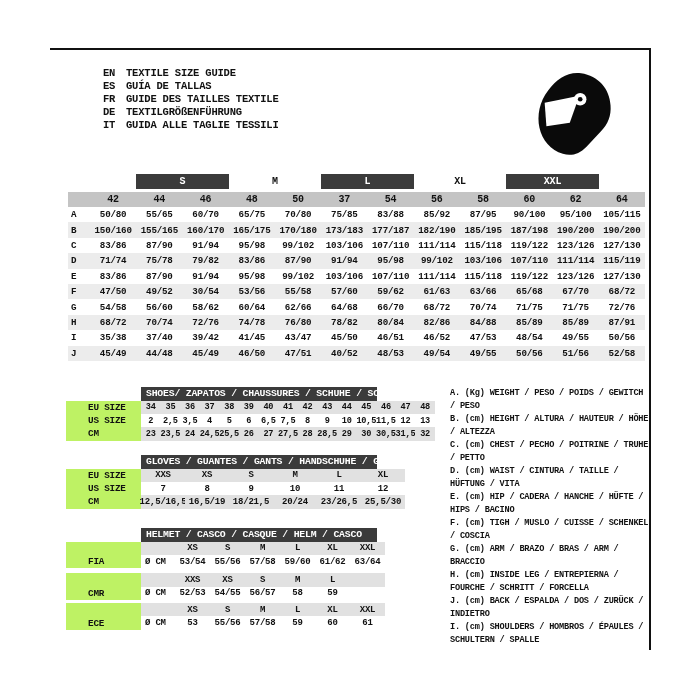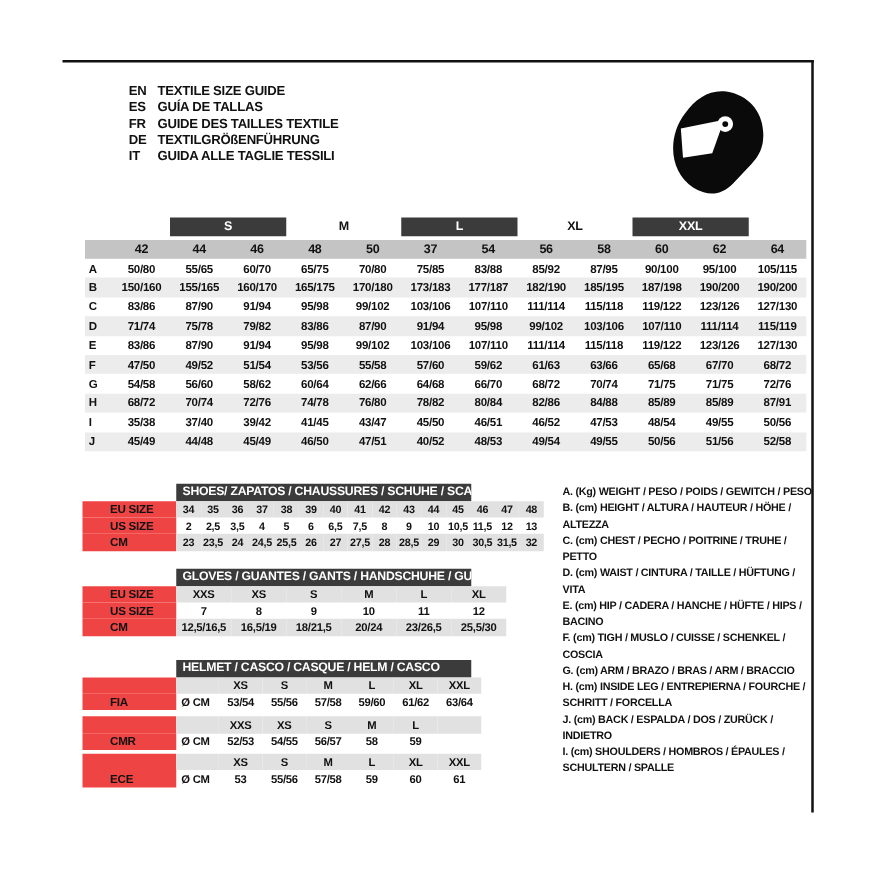--- a/index.html
+++ b/index.html
@@ -1,17 +1,17 @@
 <!DOCTYPE html>
 <html><head>
 <meta charset="utf-8">
 <style>
   html,body{margin:0;padding:0;background:#fff;}
   .page{position:relative;width:700px;height:700px;background:#ffffff;overflow:hidden;
-        font-family:Liberation Sans, sans-serif;color:#111;letter-spacing:-0.2px;}
+        font-family:Liberation Mono, monospace;color:#111;letter-spacing:-0.2px;}
   .frame-top{position:absolute;left:50px;top:48px;width:601px;height:2px;background:#111;}
   .frame-right{position:absolute;left:649px;top:48px;width:2px;height:602px;background:#111;}
 
   
   .lang-block{position:absolute;left:103px;top:66px;}
   .lang-row{display:flex;height:13.2px;align-items:center;font-size:10.5px;font-weight:bold;}
   .lang-code{display:inline-block;width:23px;}
 
   
   .helmet-svg{position:absolute;left:536px;top:70px;width:78px;height:88px;}
@@ -30,21 +30,21 @@
 
   
   .small-table{position:absolute;left:66px;font-weight:bold;}
   .ttl-bar{margin-left:75px;width:236px;height:13.5px;background:#3b3b3b;color:#fff;
            font-size:9.8px;line-height:13.5px;padding-left:5px;box-sizing:border-box;
            white-space:nowrap;overflow:hidden;}
   .s-row{display:grid;height:13.4px;font-size:8.8px;}
   #shoes-table .s-row{grid-template-columns:75px repeat(15,19.6px);font-size:8.6px;}
   #gloves-table .s-row{grid-template-columns:75px repeat(6,44px);font-size:9px;}
   #helmet-table .s-row{grid-template-columns:75px 34px repeat(6,35px);font-size:9px;}
-  .s-row .lbl{justify-content:flex-start;padding-left:22px;font-size:9.3px;background:#ef4444;}
+  .s-row .lbl{justify-content:flex-start;padding-left:22px;font-size:9.3px;background:#bef264;}
   .band{background:#e1e1e1;}
   .unit{justify-content:flex-start;padding-left:4px;}
   .h-sec.gap1{margin-top:5px;}
   .h-sec.gap2{margin-top:3px;}
 
   
   .legend{position:absolute;left:450px;top:387px;width:202px;}
   .legend-item{font-size:8.6px;font-weight:bold;line-height:13px;}
 </style>
 </head>
@@ -181,21 +181,21 @@
         <div class="cell">111/114</div>
         <div class="cell">115/118</div>
         <div class="cell">119/122</div>
         <div class="cell">123/126</div>
         <div class="cell">127/130</div>
       </div>
       <div class="m-row m-data-row alt">
         <div class="cell rowletter">F</div>
         <div class="cell">47/50</div>
         <div class="cell">49/52</div>
-        <div class="cell">51/54</div>
+        <div class="cell">30/54</div>
         <div class="cell">53/56</div>
         <div class="cell">55/58</div>
         <div class="cell">57/60</div>
         <div class="cell">59/62</div>
         <div class="cell">61/63</div>
         <div class="cell">63/66</div>
         <div class="cell">65/68</div>
         <div class="cell">67/70</div>
         <div class="cell">68/72</div>
       </div>

